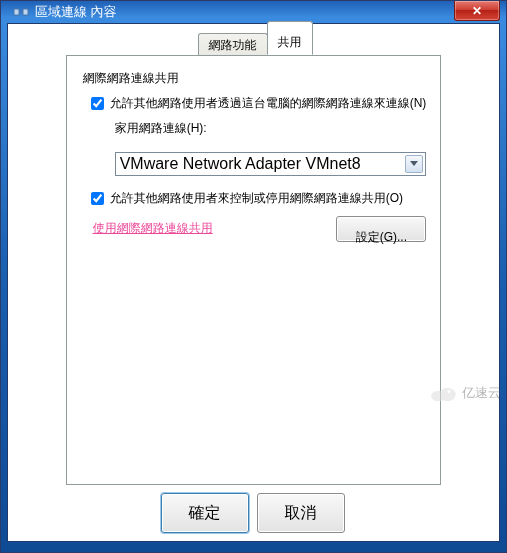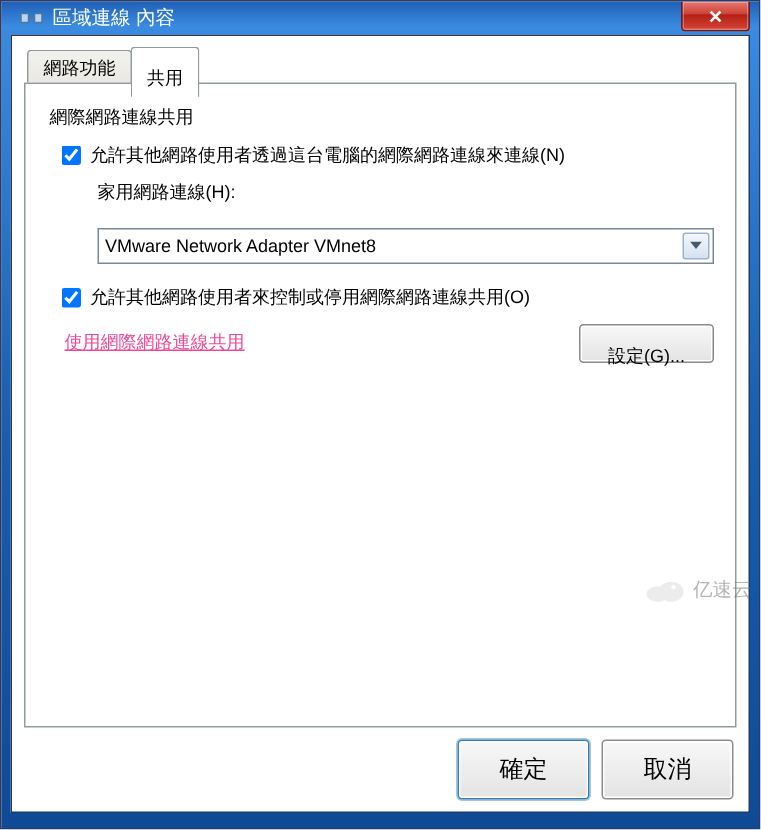--- a/index.html
+++ b/index.html
@@ -55,20 +55,21 @@
     font-size: 12px;
     box-shadow: inset 0 0 0 1px rgba(255,255,255,0.3);
   }
   .inner-panel {
     background: #fff;
     border: 1px solid #203a6b;
     height: calc(100% - 26px);
     padding: 8px;
     display: flex;
     flex-direction: column;
+    align-items: center;
   }
   .tab-row {
     display: flex;
     align-items: flex-end;
     margin-left: 2px;
     height: 23px;
   }
   .tab {
     border: 1px solid #919b9c;
     border-bottom: none;
@@ -80,21 +81,21 @@
     top: 1px;
     margin-right: -1px;
     cursor: default;
   }
   .tab.active {
     background: #fff;
     border-bottom: 1px solid #fff;
     z-index: 2;
     padding-top: 12px;
     padding-bottom: 3px;
-    top: 10px;
+    top: 0;
   }
   .tab-content {
     border: 1px solid #919b9c;
     flex: 1;
     padding: 14px 14px;
     position: relative;
     background: #fff;
   }
   .section-title {
     font-size: 12px;
@@ -120,21 +121,21 @@
   }
   .combo {
     width: 100%;
     height: 24px;
     border: 1px solid #7a8a99;
     background: #fff;
     display: flex;
     align-items: center;
     padding: 0 4px;
     font-family: "Segoe UI", Tahoma, sans-serif;
-    font-size: 12px;
+    font-size: 16px;
     position: relative;
   }
   .combo-btn {
     position: absolute;
     right: 2px;
     top: 2px;
     bottom: 2px;
     width: 18px;
     background: linear-gradient(to bottom,#f4f7fb,#d5e2f2);
     border: 1px solid #9db3cc;

